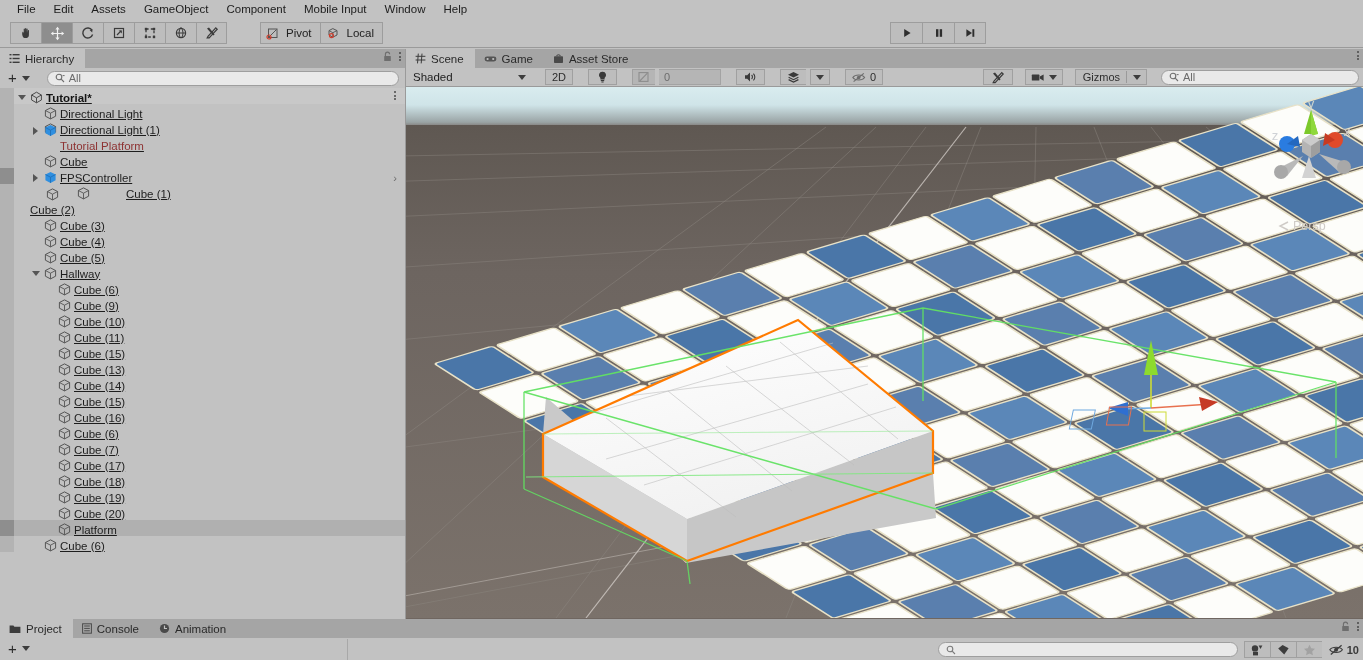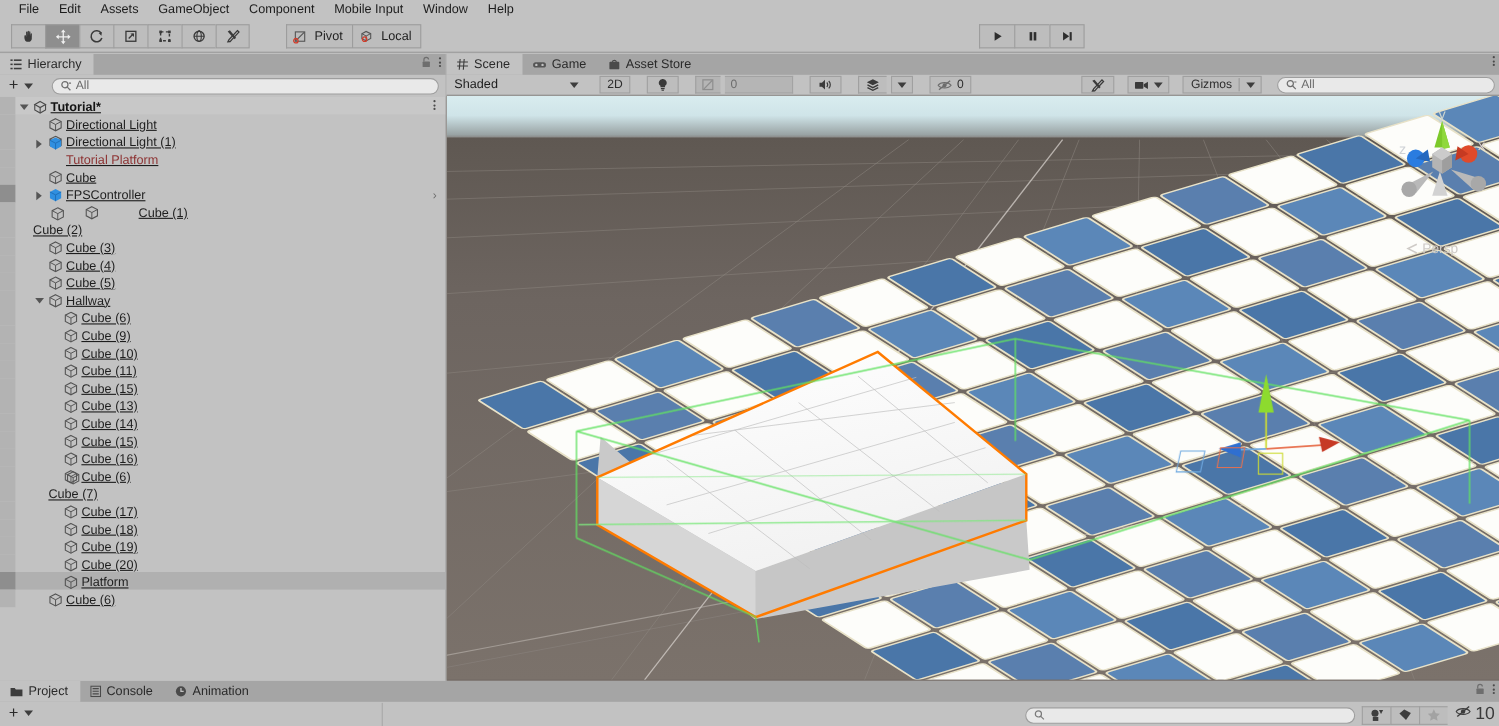--- a/index.html
+++ b/index.html
@@ -156,21 +156,21 @@
   .pr-search {
     width: 300px; height: 15px; background: #e9e9e9; border: 1px solid #9e9e9e;
     border-radius: 8px; display: flex; align-items: center; padding: 0 7px;
     gap: 4px; color: #7a7a7a; font-size: 11px; margin-right: 6px;
   }
   .pr-ibtn {
     width: 26px; height: 17px; background: #bdbdbd; border: 1px solid #a0a0a0;
     border-right: none; display: flex; align-items: center; justify-content: center;
   }
   .pr-ibtn:last-of-type { border-right: 1px solid #a0a0a0; }
-  .pr-count { display:flex; align-items:flex-start; gap:3px; padding-left:7px; font-size:16px; color:#3a3a3a; }
+  .pr-count { display:flex; align-items:flex-start; gap:3px; padding-left:7px; font-size:11px; color:#3a3a3a;font-weight:bold; }
   .kebab { display:flex; flex-direction:column; gap:1.5px; align-items:center; }
   .kebab i { width:2px; height:2px; background:#4a4a4a; border-radius:50%; display:block; }
 </style>
 </head>
 <body>
 
 <div id="app">
 
   <div class="menubar">
     <div class="mi">File</div>
@@ -614,21 +614,21 @@
               <svg width="13" height="13" viewBox="0 0 13 13">
                 <path d="M6.5 0.9 L11.6 3.5 L11.6 9.2 L6.5 11.9 L1.4 9.2 L1.4 3.5 Z" stroke="#555" stroke-width="1" fill="none"></path>
                 <path d="M1.4 3.5 L6.5 6.2 L11.6 3.5 M6.5 6.2 L6.5 11.9" stroke="#555" stroke-width="0.9" fill="none"></path>
               </svg>
             </span>
             <span class="h-label">Cube (6)</span>
           </div>
         </div>
         <div class="h-row">
           <div class="gut"></div>
-          <div class="h-content" style="margin-left: 44px; flex-direction: column;">
+          <div class="h-content" style="margin-left: 44px;">
             <span class="twisty"></span>
             <span style="display: flex;">
               <svg width="13" height="13" viewBox="0 0 13 13">
                 <path d="M6.5 0.9 L11.6 3.5 L11.6 9.2 L6.5 11.9 L1.4 9.2 L1.4 3.5 Z" stroke="#555" stroke-width="1" fill="none"></path>
                 <path d="M1.4 3.5 L6.5 6.2 L11.6 3.5 M6.5 6.2 L6.5 11.9" stroke="#555" stroke-width="0.9" fill="none"></path>
               </svg>
             </span>
             <span class="h-label">Cube (7)</span>
           </div>
         </div>

